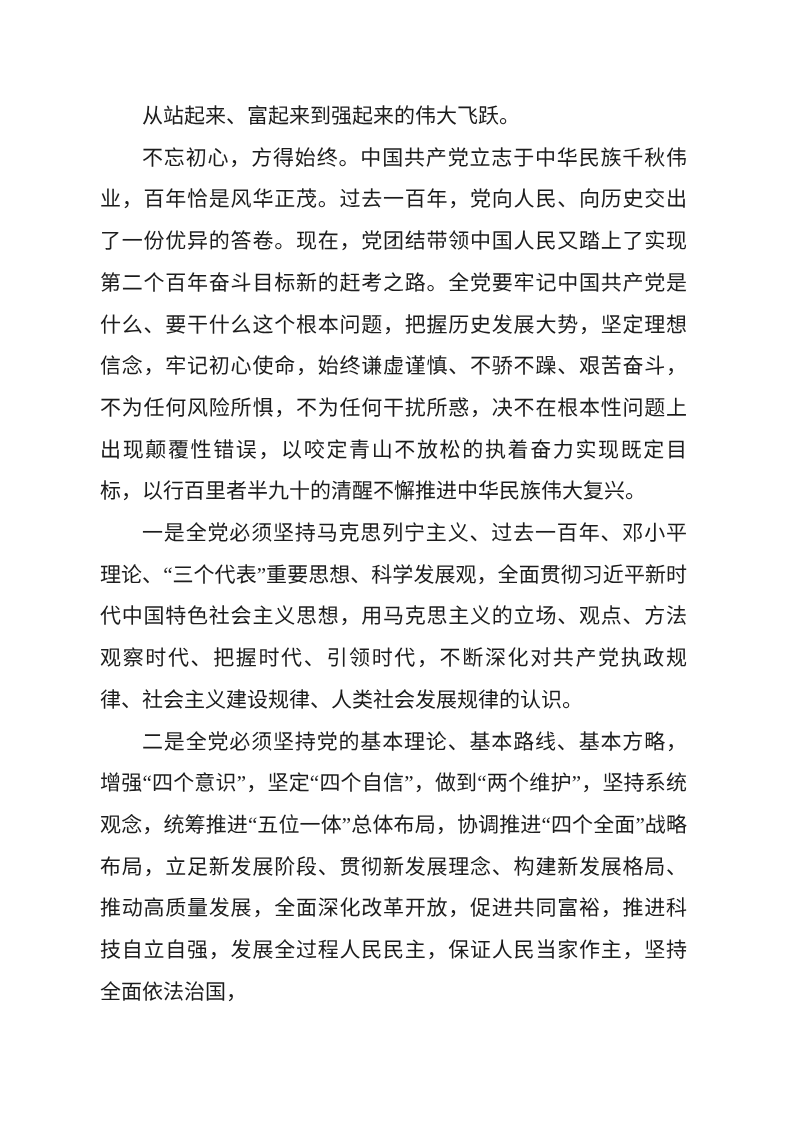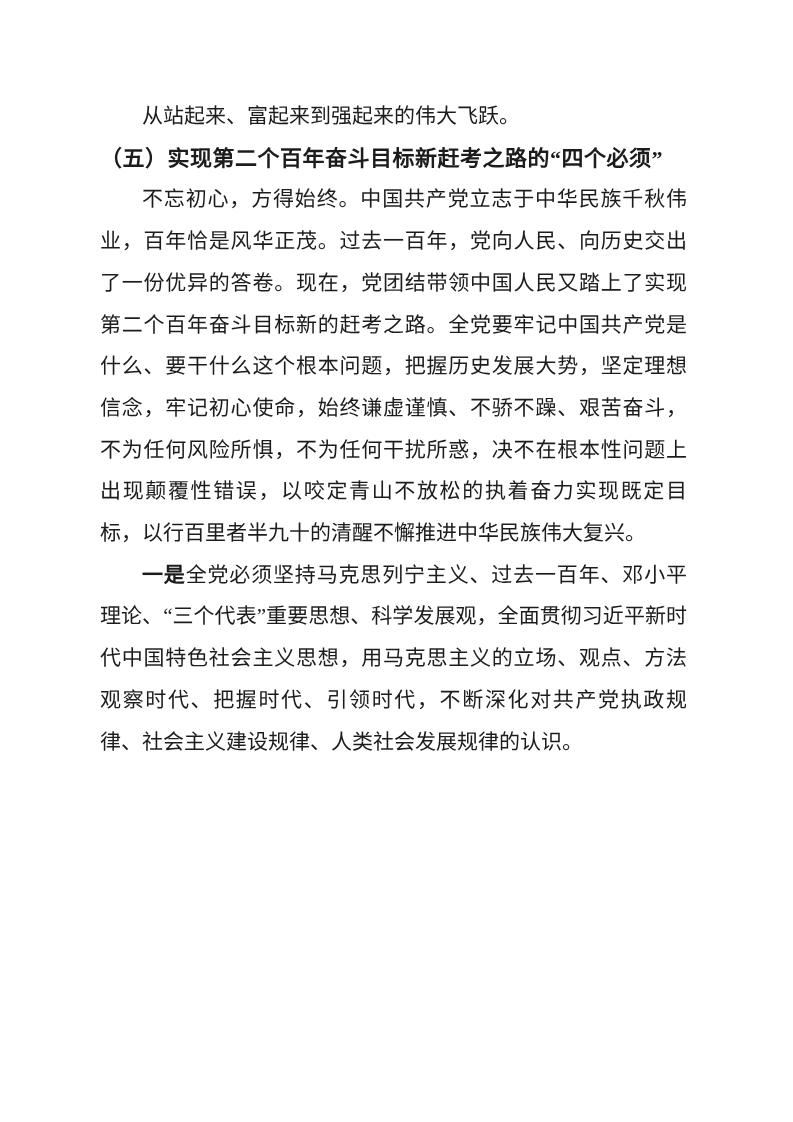--- a/index.html
+++ b/index.html
@@ -36,38 +36,40 @@
   h2.heading {
     margin: 0;
     font-size: 22px;
     font-weight: bold;
     line-height: 41.7px;
     text-indent: 0;
     text-align: left;
     letter-spacing: 0.5px;
   }
   .lead {
-    font-weight: bold;
+    font-weight: normal;
   }
 </style>
 </head>
 <body>
 
 <div class="page">
   <div class="content">
 
     <p class="para">
       <span>从站起来、富起来到强起来的伟大飞跃。</span>
     </p>
 
-    <h2 class="heading">（五）实现第二个百年奋斗目标新赶考之路的“四个必须”</h2>
 
     <p class="para">
       <span class="lead"></span><span>不忘初心，方得始终。中国共产党立志于中华民族千秋伟业，百年恰是风华正茂。过去一百年，党向人民、向历史交出了一份优异的答卷。现在，党团结带领中国人民又踏上了实现第二个百年奋斗目标新的赶考之路。全党要牢记中国共产党是什么、要干什么这个根本问题，把握历史发展大势，坚定理想信念，牢记初心使命，始终谦虚谨慎、不骄不躁、艰苦奋斗，不为任何风险所惧，不为任何干扰所惑，决不在根本性问题上出现颠覆性错误，以咬定青山不放松的执着奋力实现既定目标，以行百里者半九十的清醒不懈推进中华民族伟大复兴。</span>
     </p>
 
     <p class="para">
       <span class="lead">一是</span><span>全党必须坚持马克思列宁主义、过去一百年、邓小平理论、“三个代表”重要思想、科学发展观，全面贯彻习近平新时代中国特色社会主义思想，用马克思主义的立场、观点、方法观察时代、把握时代、引领时代，不断深化对共产党执政规律、社会主义建设规律、人类社会发展规律的认识。</span>
     </p>
 
+    <p class="para">
+      <span class="lead">二是</span><span>全党必须坚持党的基本理论、基本路线、基本方略，增强“四个意识”，坚定“四个自信”，做到“两个维护”，坚持系统观念，统筹推进“五位一体”总体布局，协调推进“四个全面”战略布局，立足新发展阶段、贯彻新发展理念、构建新发展格局、推动高质量发展，全面深化改革开放，促进共同富裕，推进科技自立自强，发展全过程人民民主，保证人民当家作主，坚持全面依法治国，</span>
+    </p>
 
   </div>
 </div>
 
 </body></html>

